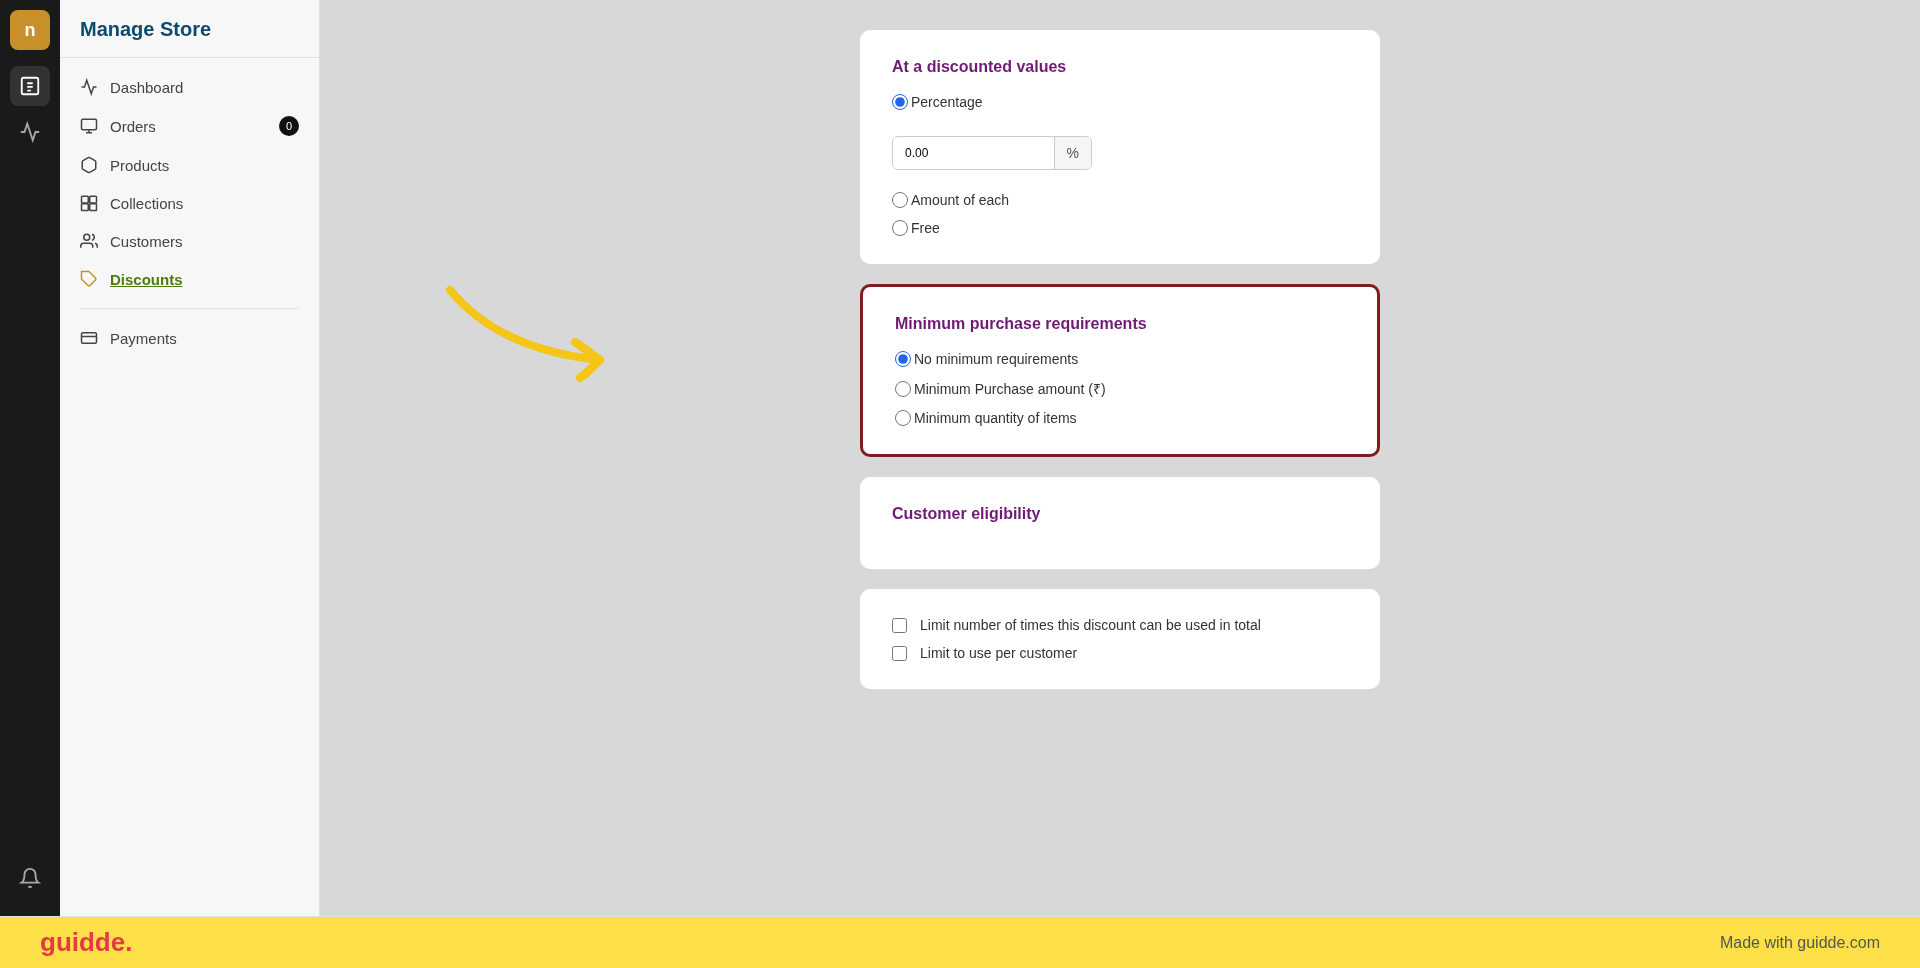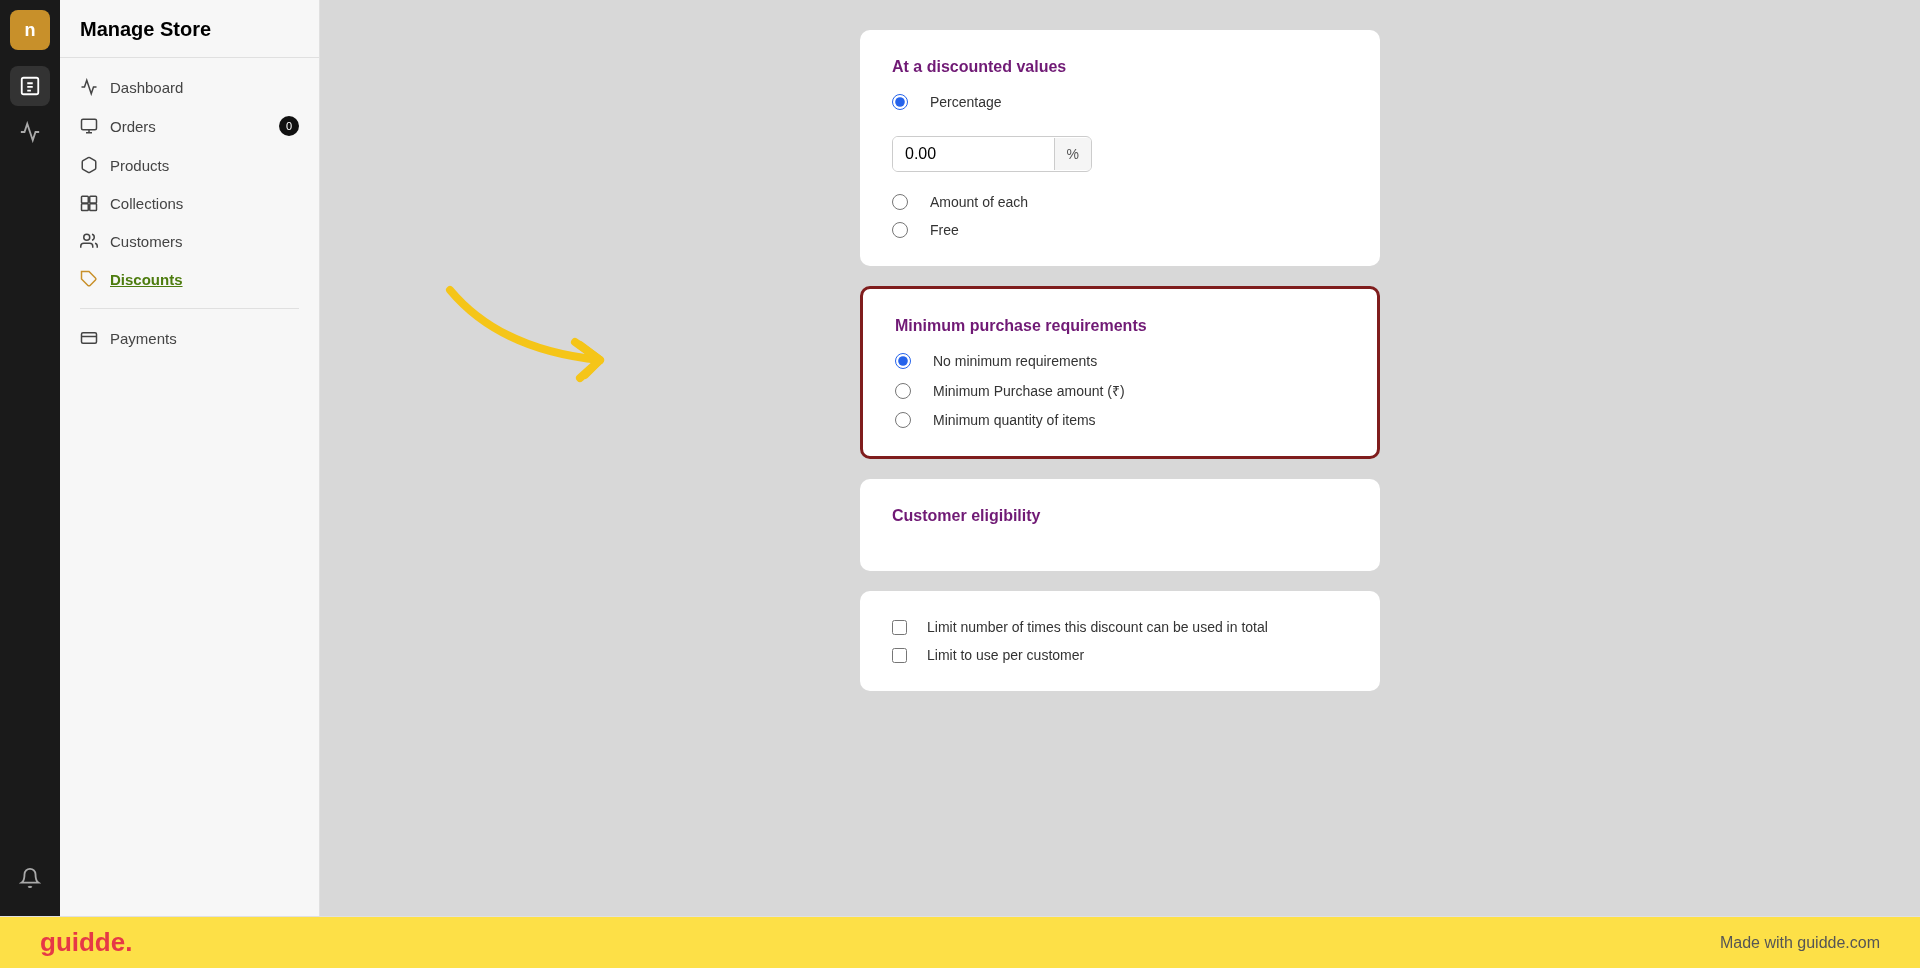--- a/index.html
+++ b/index.html
@@ -54,21 +54,21 @@
       border-right: 1px solid #e0e0e0;
       display: flex;
       flex-direction: column;
       padding-top: 0;
       flex-shrink: 0;
     }
     .sidebar-header {
       padding: 18px 20px 16px;
       font-size: 20px;
       font-weight: 700;
-      color: #000000;
+      color: #0c4a6e;
       border-bottom: 1px solid #e0e0e0;
     }
     .sidebar-nav { flex: 1; padding: 10px 0; }
     .sidebar-item {
       display: flex;
       align-items: center;
       padding: 10px 20px;
       color: #444;
       font-size: 15px;
       cursor: pointer;
@@ -128,42 +128,42 @@
       font-size: 16px;
       font-weight: 700;
       color: #701a75;
       margin-bottom: 18px;
     }
 
     .radio-group { display: flex; flex-direction: column; gap: 12px; }
     .radio-item {
       display: flex;
       align-items: center;
-      gap: 22px;
+      gap: 3px;
       font-size: 14px;
       color: #333;
       cursor: pointer;
     }
     .radio-item input[type="radio"] { accent-color: #2563eb; width: 16px; height: 16px; }
 
     
     .input-row {
       display: flex;
       align-items: center;
       border: 1.5px solid #ccc;
       border-radius: 6px;
       overflow: hidden;
       width: 200px;
       margin: 14px 0 10px 0;
     }
     .input-row input {
       border: none;
       outline: none;
       padding: 8px 12px;
-      font-size: 16px;
+      font-size: 12px;
       width: 100%;
     }
     .input-suffix {
       padding: 8px 12px;
       background: #f5f5f5;
       border-left: 1px solid #ccc;
       font-size: 14px;
       color: #555;
     }
 
@@ -190,21 +190,21 @@
     .arrow-svg {
       width: 320px;
       height: 160px;
     }
 
     
     .checkbox-group { display: flex; flex-direction: column; gap: 12px; }
     .checkbox-item {
       display: flex;
       align-items: center;
-      gap: 20px;
+      gap: 13px;
       font-size: 14px;
       color: #333;
       cursor: pointer;
     }
     .checkbox-item input[type="checkbox"] { width: 15px; height: 15px; }
 
     
     .bottom-bar {
       position: fixed;
       bottom: 0;

